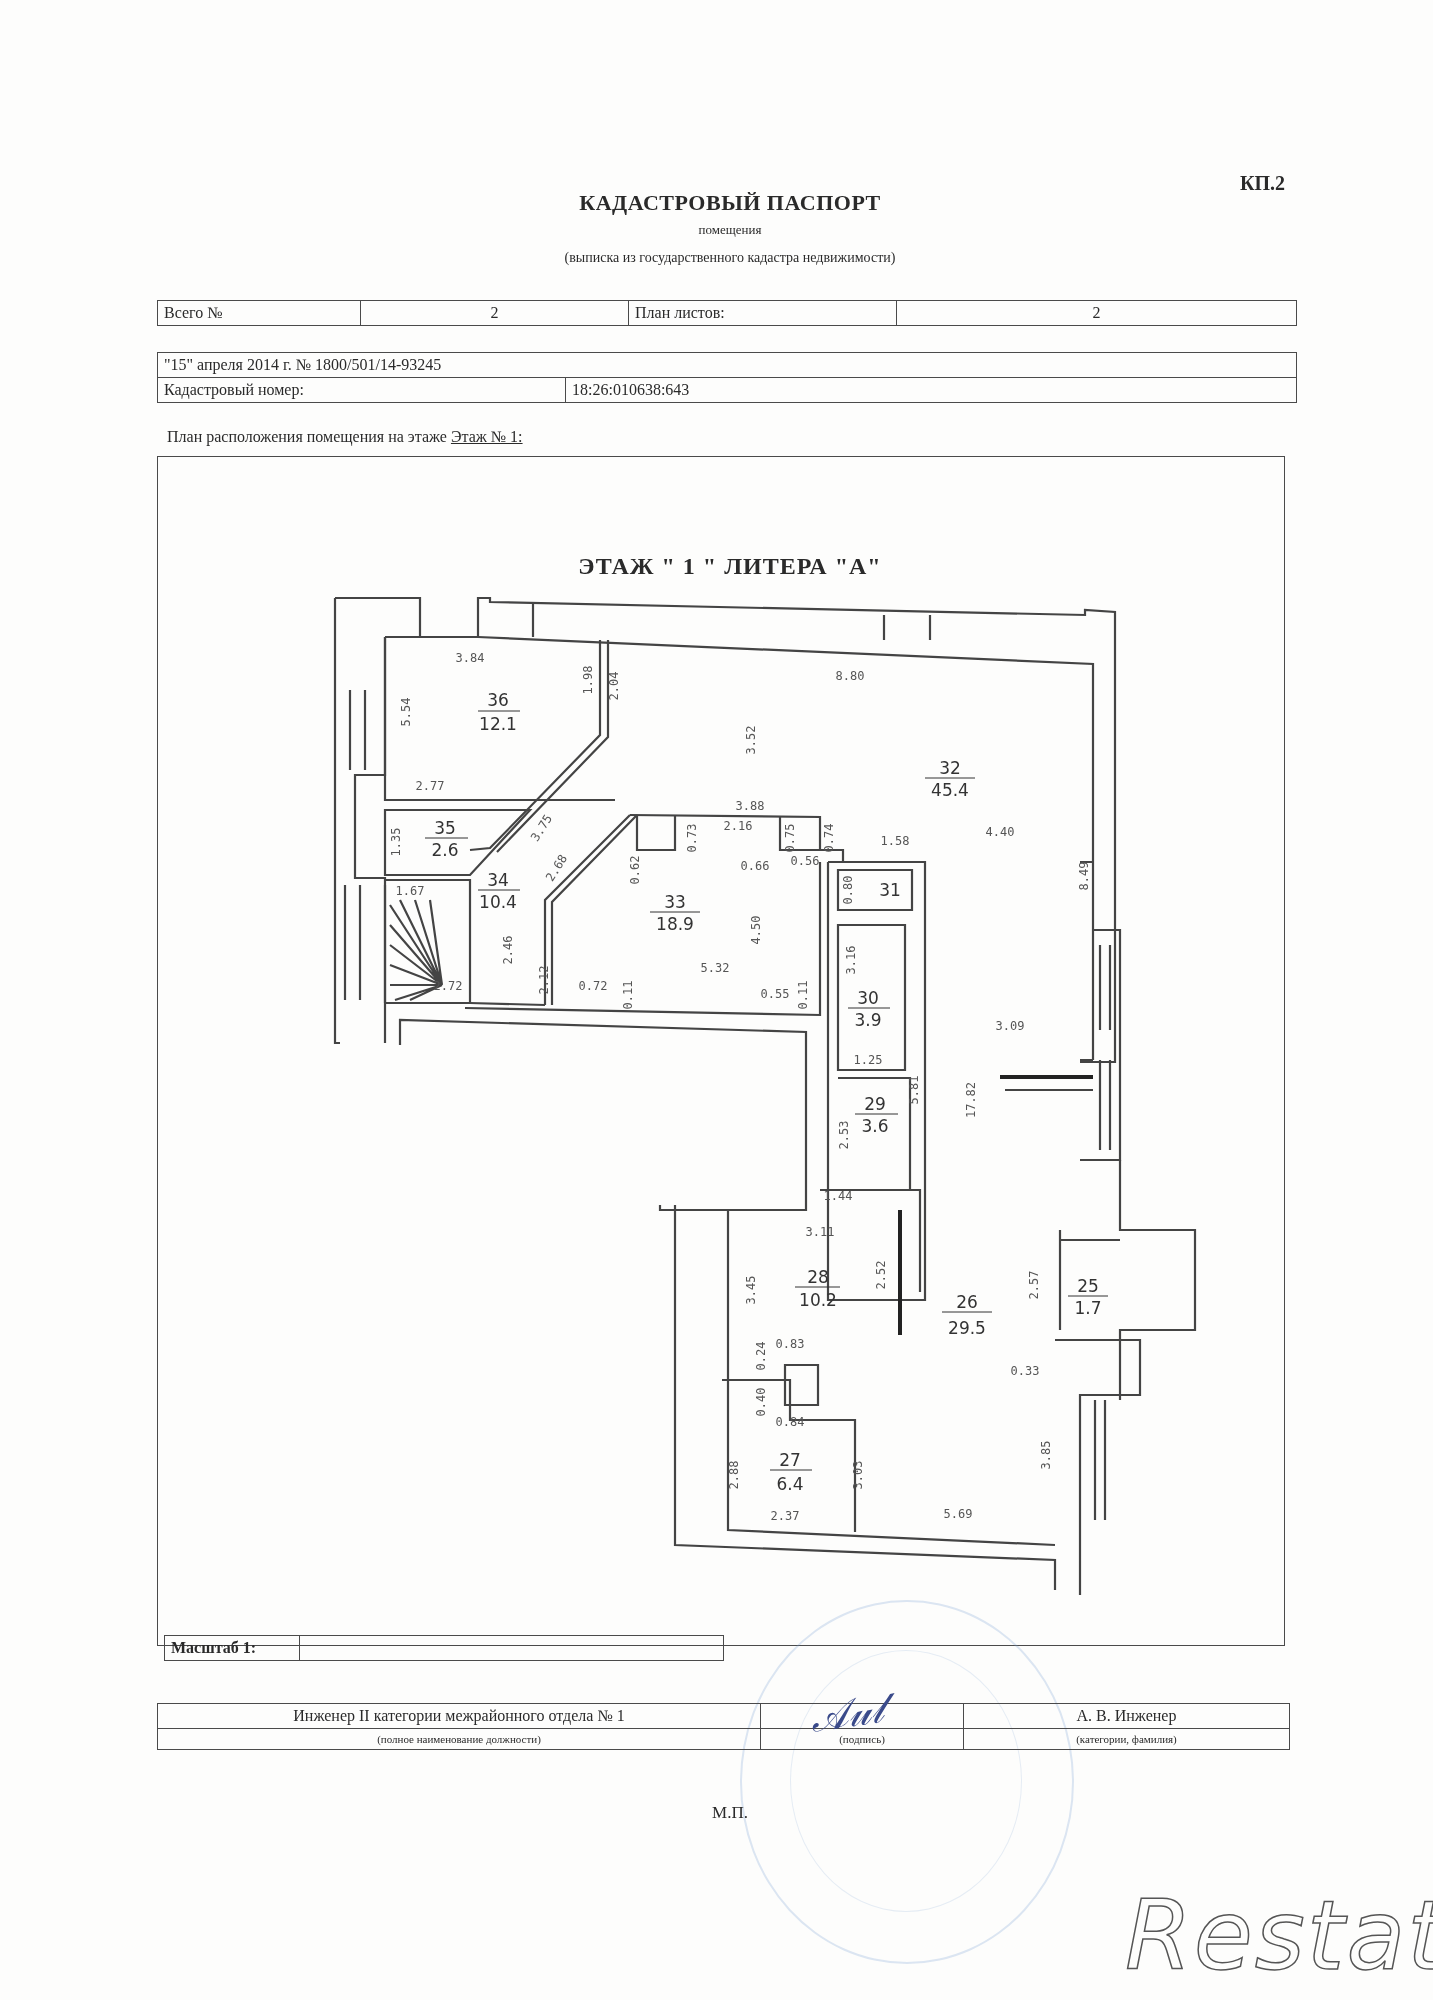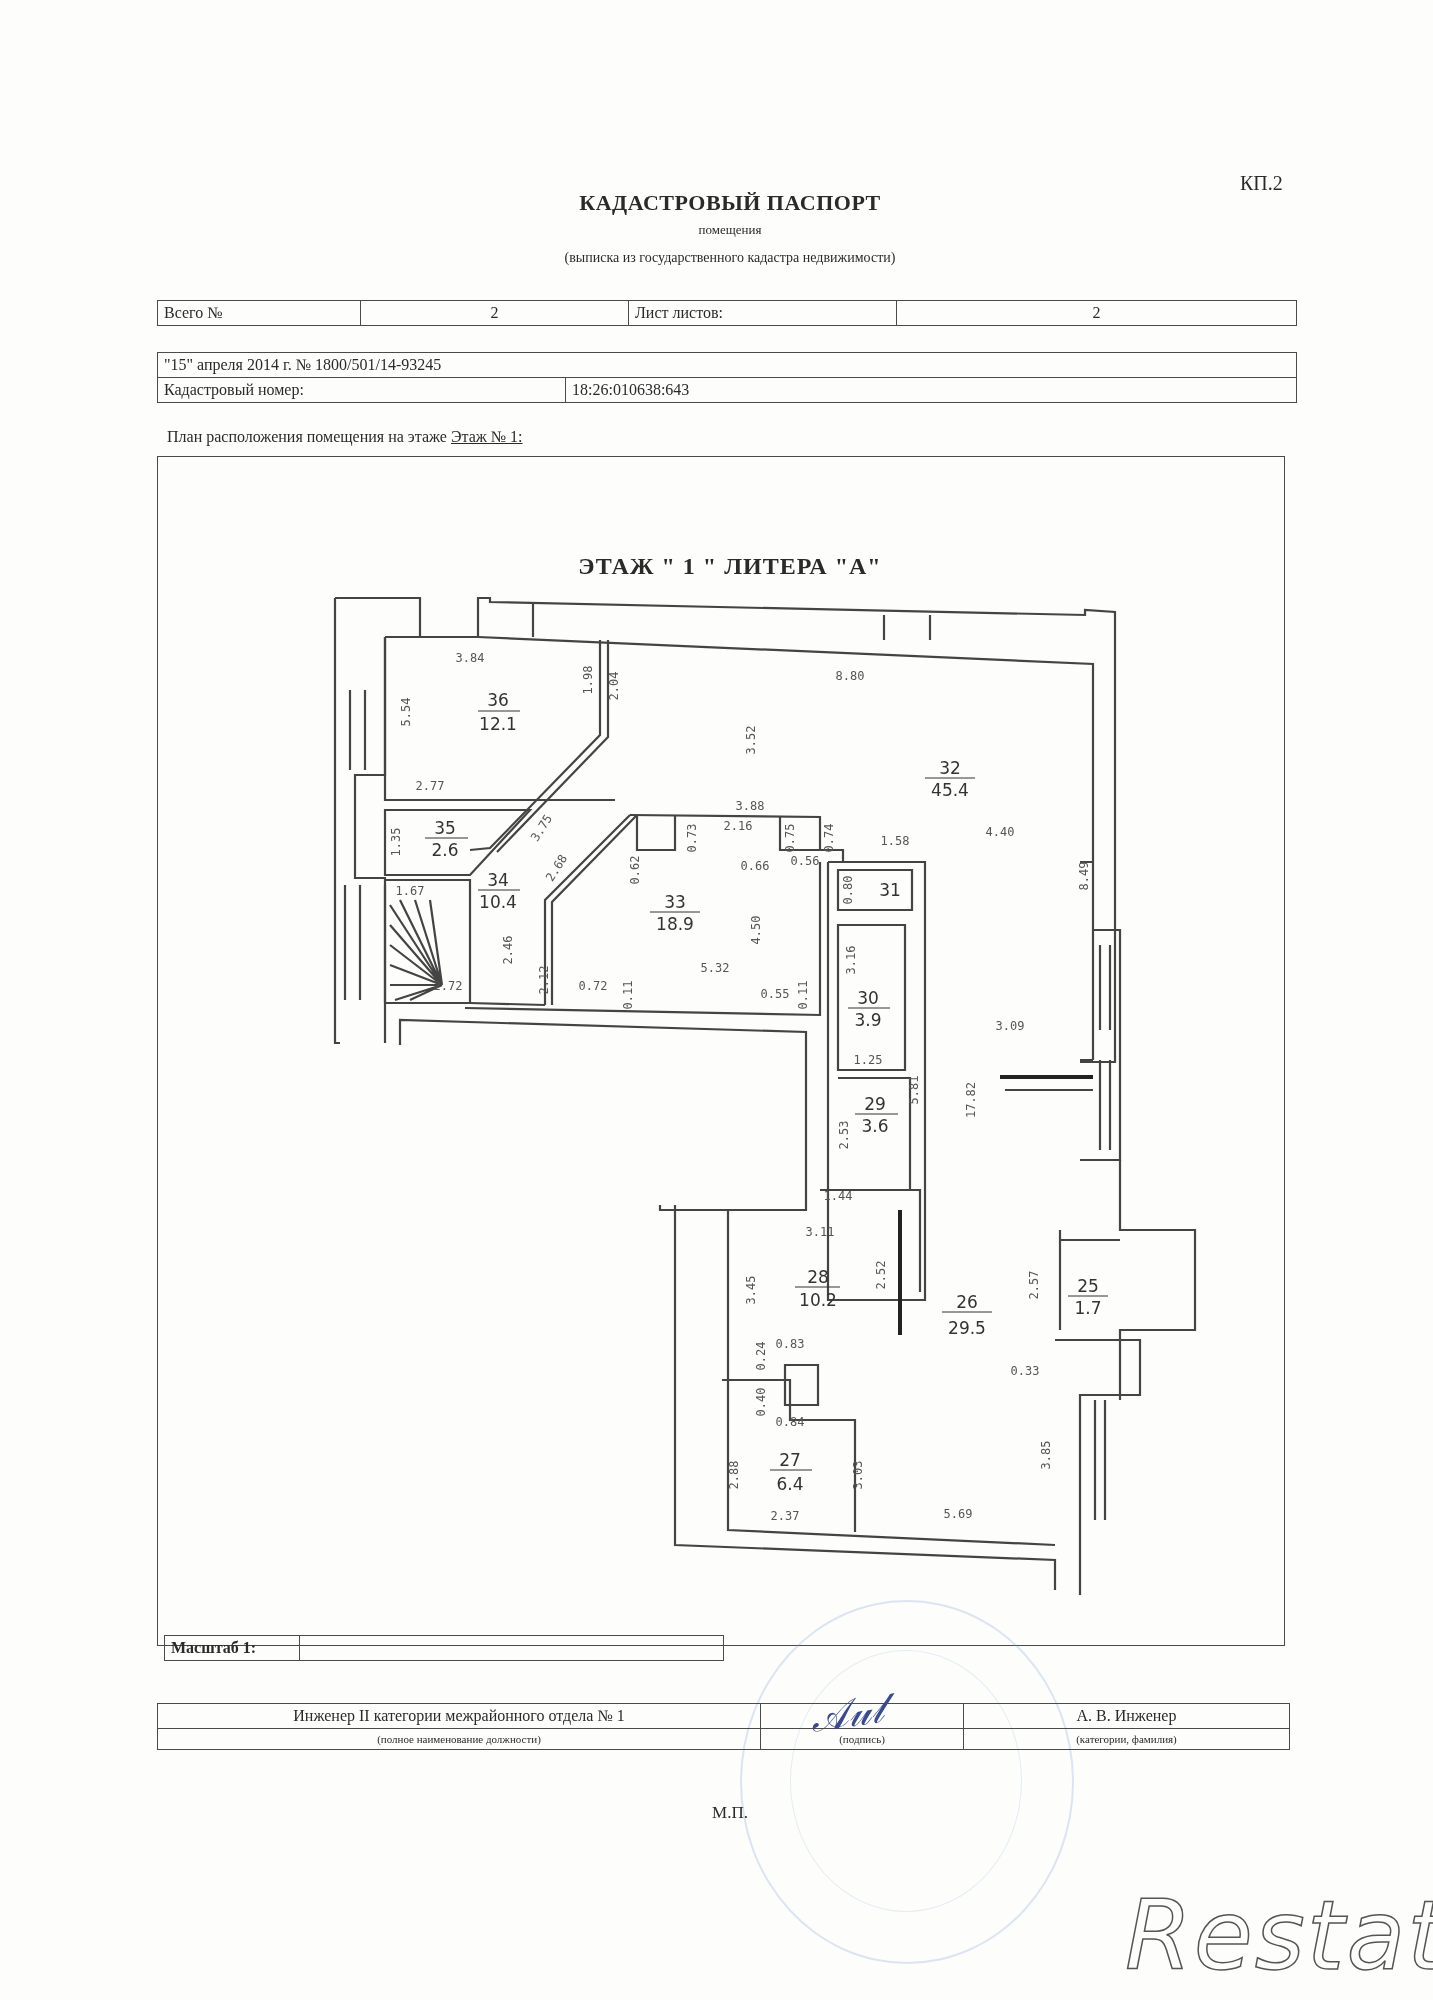--- a/index.html
+++ b/index.html
@@ -1,19 +1,19 @@
 <!DOCTYPE html>
 <html><head>
 <meta charset="utf-8">
 <style>
   html, body { margin:0; padding:0; }
   body { width:1433px; height:2000px; background:#fdfdfc; position:relative; overflow:hidden;
          font-family:"Liberation Serif", serif; color:#2a2a2a; }
   .abs { position:absolute; }
-  .kp { left:1240px; top:172px; font-size:20px; }
+  .kp { left:1240px; top:172px; font-size:20px;font-weight:bold; }
   .title { left:0; width:1460px; top:190px; text-align:center; font-weight:bold; font-size:22px; letter-spacing:0.5px; }
   .sub1 { left:0; width:1460px; top:222px; text-align:center; font-size:13px; }
   .sub2 { left:0; width:1460px; top:250px; text-align:center; font-size:14px; }
   table.doc { border-collapse:collapse; position:absolute; font-size:16px; }
   table.doc td { border:1.6px solid #4a4a4a; padding:1px 6px; height:22px; vertical-align:middle; }
   .t1 { left:157px; top:300px; width:1140px; }
   .t2 { left:157px; top:352px; width:1140px; }
   .center { text-align:center; }
   .plan-caption { left:167px; top:428px; font-size:16px; }
   .plan-caption u { text-decoration:underline; }
@@ -40,21 +40,21 @@
 <div class="abs kp">КП.2</div>
 <div class="abs title">КАДАСТРОВЫЙ ПАСПОРТ</div>
 <div class="abs sub1">помещения</div>
 <div class="abs sub2">(выписка из государственного кадастра недвижимости)</div>
 
 <table class="doc t1">
   <tbody>
       <tr>
     <td style="width:190px">Всего №</td>
     <td class="center" style="width:255px">2</td>
-    <td style="width:255px">Лист листов:</td>
+    <td style="width:255px">План листов:</td>
     <td class="center">2</td>
   </tr>
 </tbody>
   </table>
 
 <table class="doc t2">
   <tbody>
       <tr>
     <td colspan="2">"15" апреля 2014 г. № 1800/501/14-93245</td>
   </tr>

